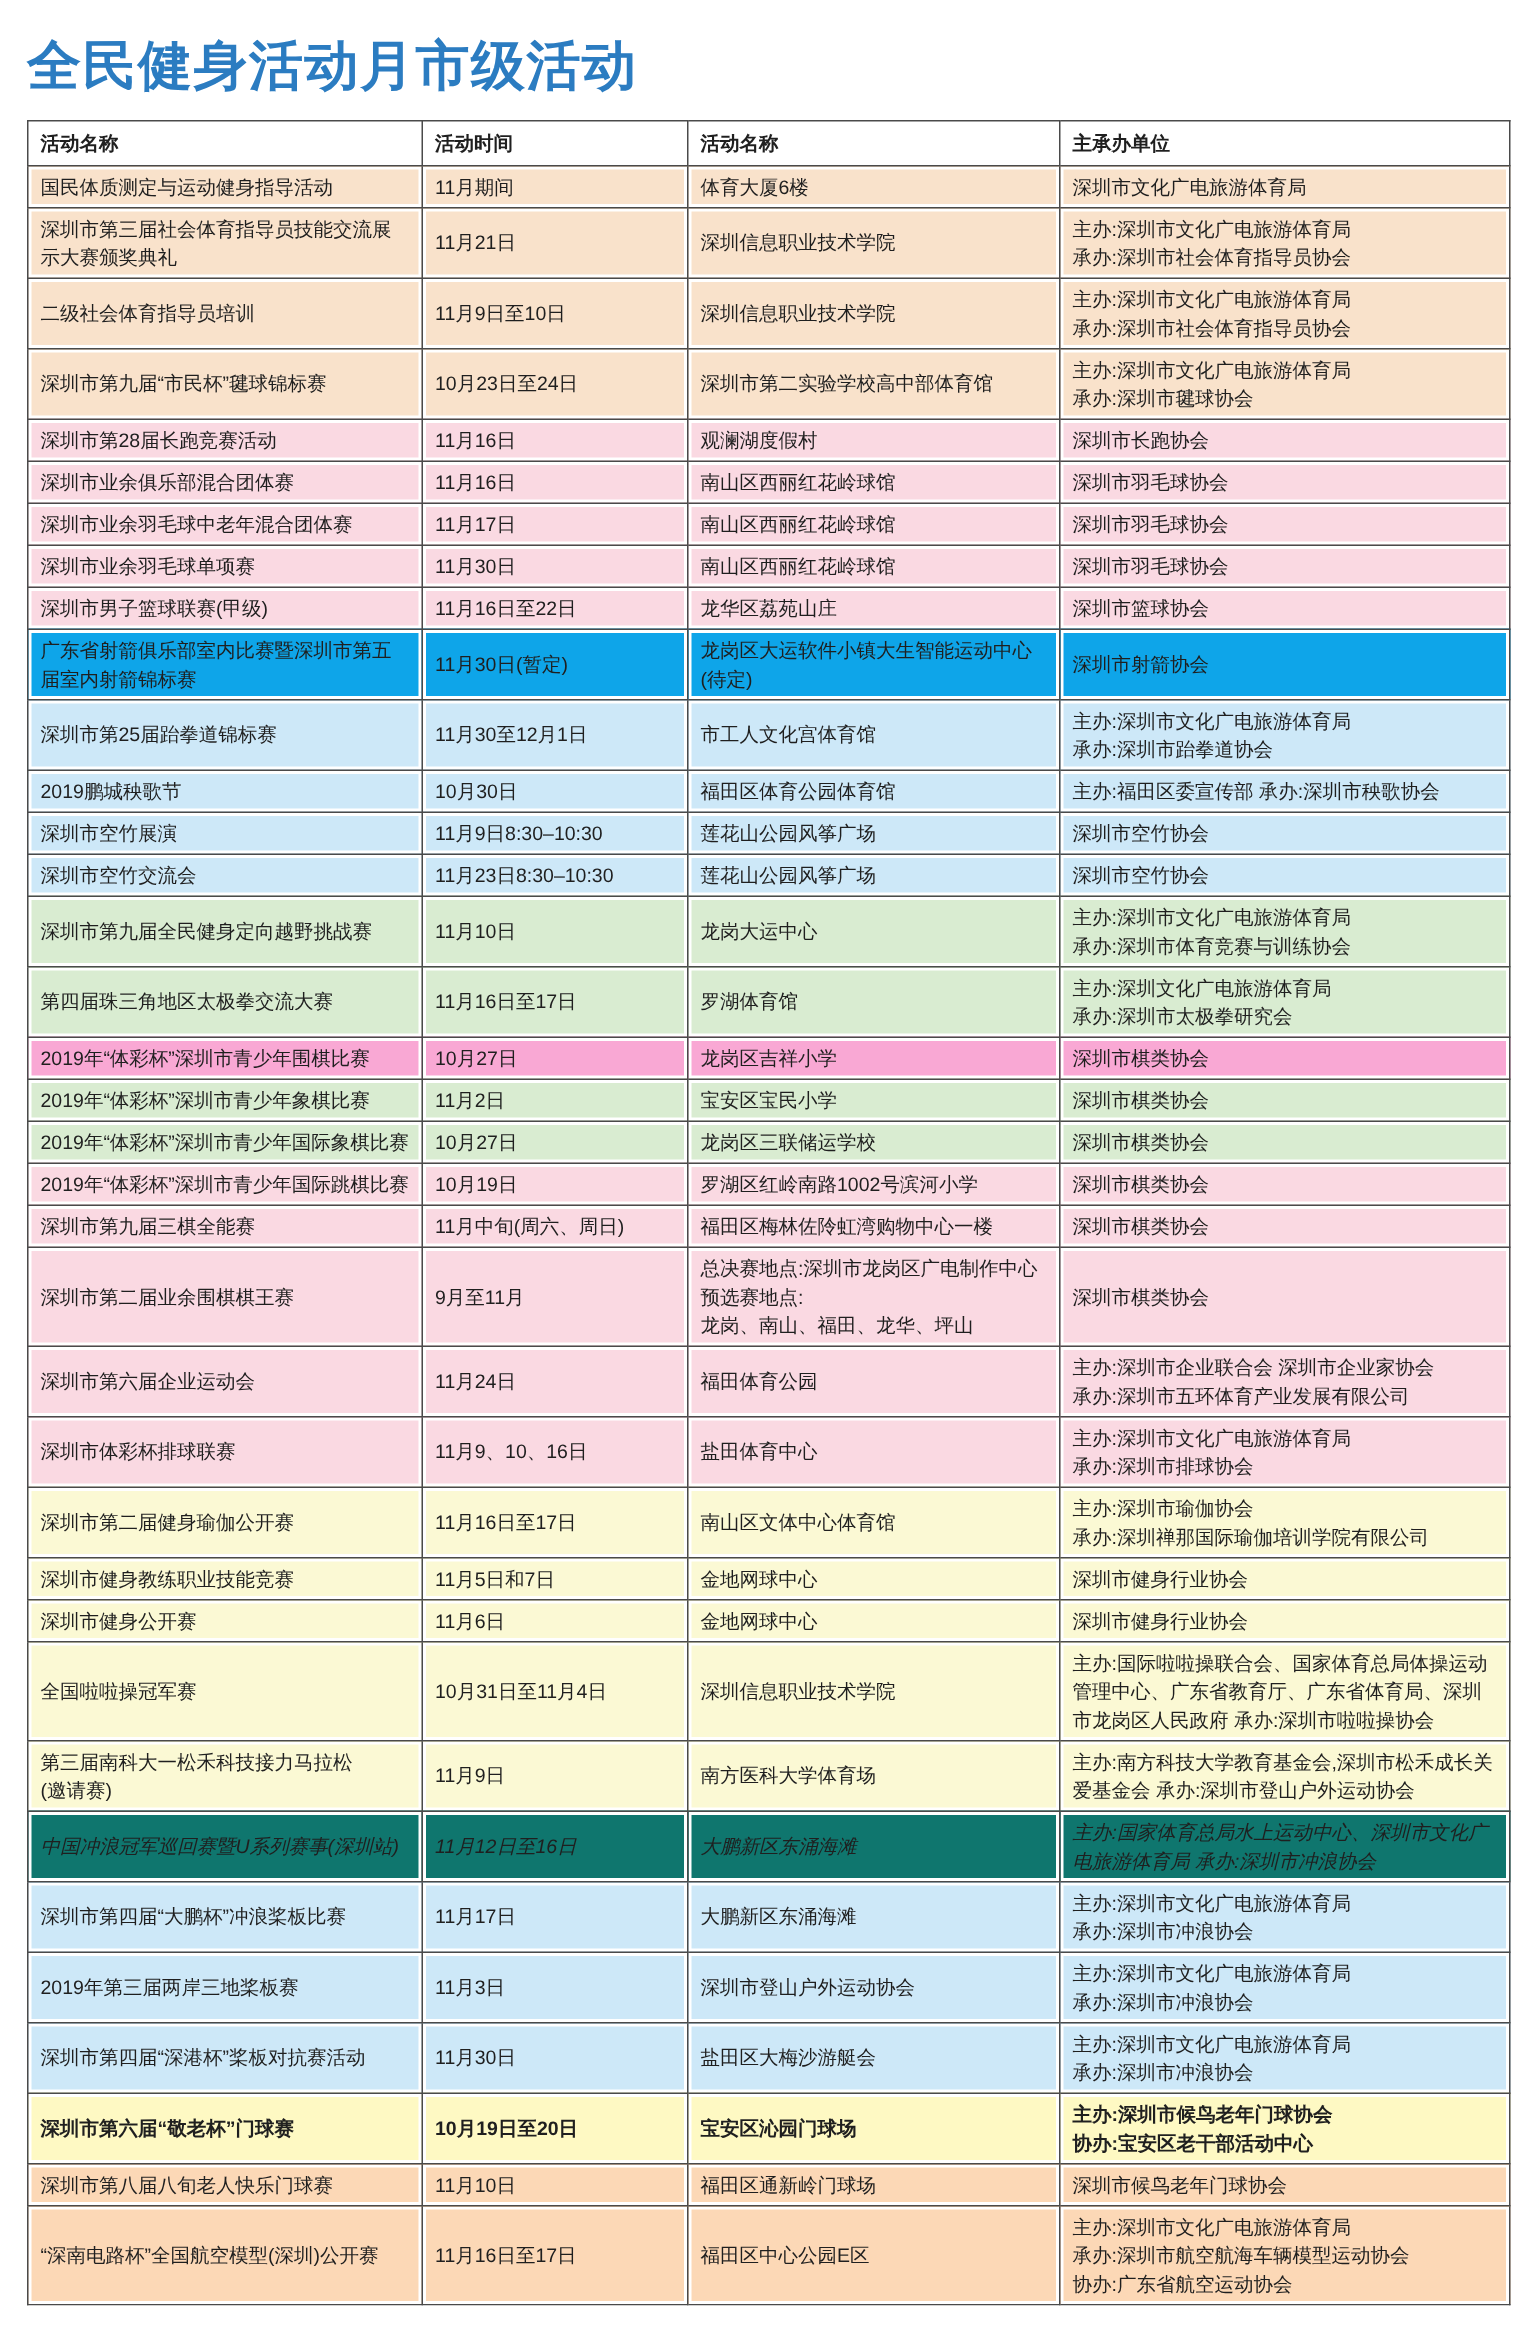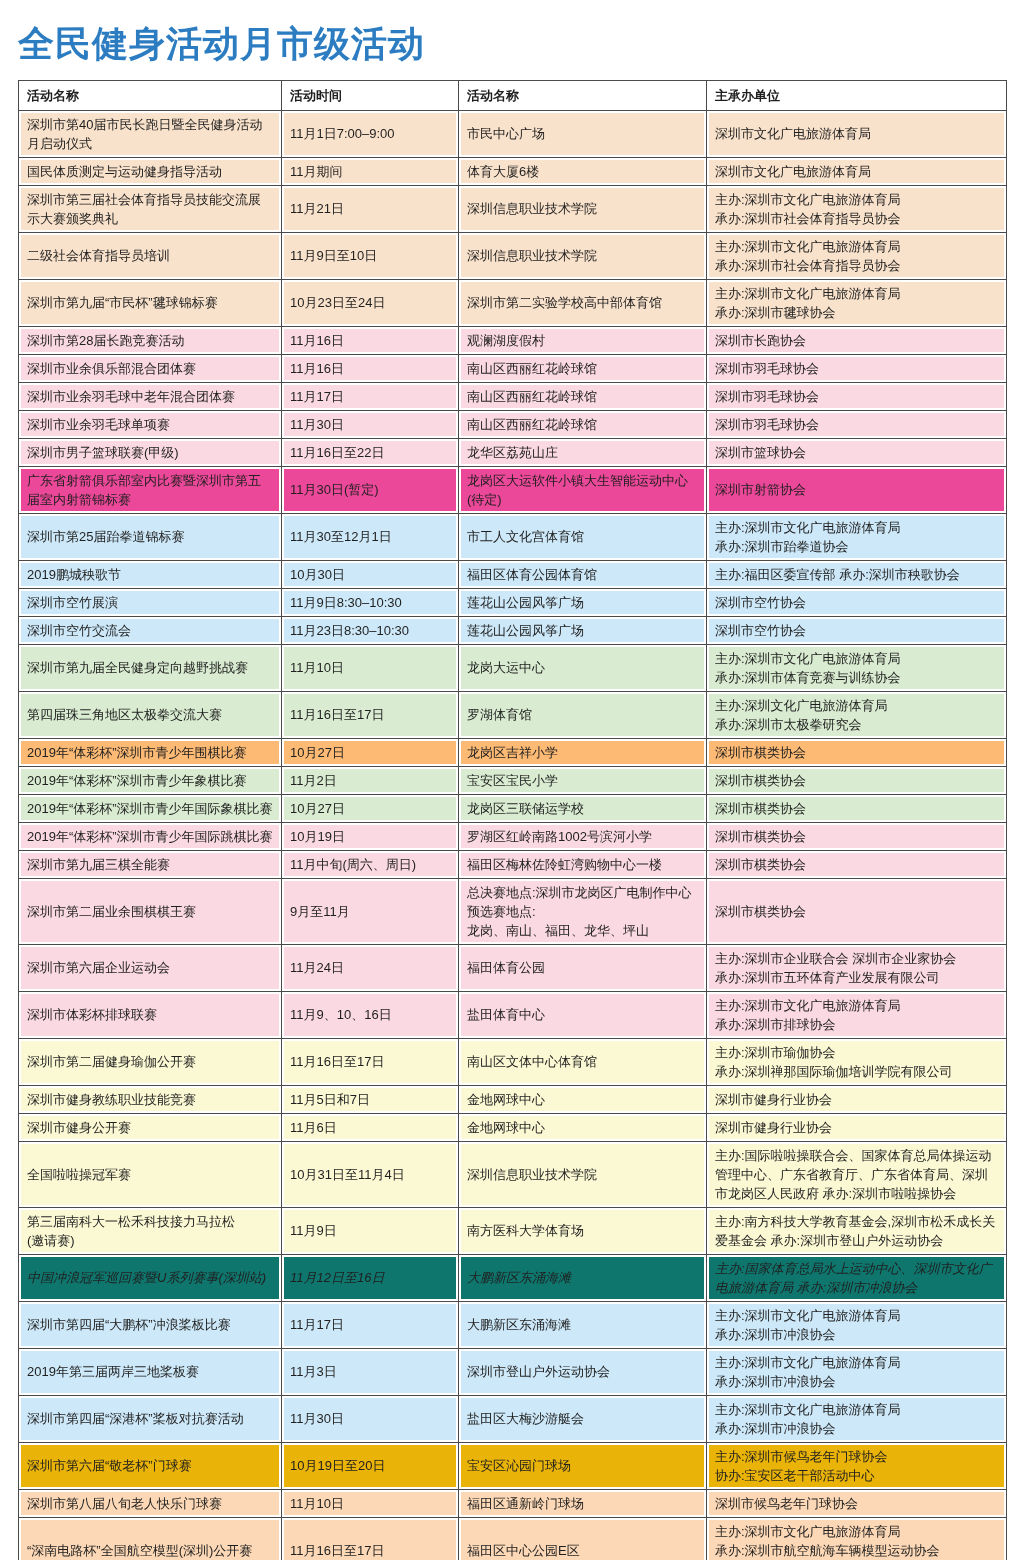--- a/index.html
+++ b/index.html
@@ -56,26 +56,20 @@
   <thead data-name="table-header-row">
     <tr>
       <th data-name="column-header-activity-name">活动名称</th>
       <th data-name="column-header-activity-time">活动时间</th>
       <th data-name="column-header-activity-place">活动名称</th>
       <th data-name="column-header-organizer">主承办单位</th>
     </tr>
   </thead>
   <tbody id="table-body" data-name="table-body">
       <tr data-name="table-row" style="background: rgb(249, 226, 203);">
-    <td data-name="cell-activity-name">深圳市第40届市民长跑日暨全民健身活动月启动仪式</td>
-    <td data-name="cell-activity-time">11月1日7:00–9:00</td>
-    <td data-name="cell-activity-place">市民中心广场</td>
-    <td data-name="cell-organizer">深圳市文化广电旅游体育局</td>
-  </tr>
-      <tr data-name="table-row" style="background: rgb(249, 226, 203);">
     <td data-name="cell-activity-name">国民体质测定与运动健身指导活动</td>
     <td data-name="cell-activity-time">11月期间</td>
     <td data-name="cell-activity-place">体育大厦6楼</td>
     <td data-name="cell-organizer">深圳市文化广电旅游体育局</td>
   </tr>
       <tr data-name="table-row" style="background: rgb(249, 226, 203);">
     <td data-name="cell-activity-name">深圳市第三届社会体育指导员技能交流展示大赛颁奖典礼</td>
     <td data-name="cell-activity-time">11月21日</td>
     <td data-name="cell-activity-place">深圳信息职业技术学院</td>
     <td data-name="cell-organizer">主办:深圳市文化广电旅游体育局
@@ -118,21 +112,21 @@
     <td data-name="cell-activity-time">11月30日</td>
     <td data-name="cell-activity-place">南山区西丽红花岭球馆</td>
     <td data-name="cell-organizer">深圳市羽毛球协会</td>
   </tr>
       <tr data-name="table-row" style="background: rgb(250, 217, 226);">
     <td data-name="cell-activity-name">深圳市男子篮球联赛(甲级)</td>
     <td data-name="cell-activity-time">11月16日至22日</td>
     <td data-name="cell-activity-place">龙华区荔苑山庄</td>
     <td data-name="cell-organizer">深圳市篮球协会</td>
   </tr>
-      <tr data-name="table-row" style="background: #ec4899;">
+      <tr data-name="table-row" style="background: #0ea5e9;">
     <td data-name="cell-activity-name">广东省射箭俱乐部室内比赛暨深圳市第五届室内射箭锦标赛</td>
     <td data-name="cell-activity-time">11月30日(暂定)</td>
     <td data-name="cell-activity-place">龙岗区大运软件小镇大生智能运动中心
 (待定)</td>
     <td data-name="cell-organizer">深圳市射箭协会</td>
   </tr>
       <tr data-name="table-row" style="background: rgb(205, 232, 248);">
     <td data-name="cell-activity-name">深圳市第25届跆拳道锦标赛</td>
     <td data-name="cell-activity-time">11月30至12月1日</td>
     <td data-name="cell-activity-place">市工人文化宫体育馆</td>
@@ -164,21 +158,21 @@
     <td data-name="cell-organizer">主办:深圳市文化广电旅游体育局
 承办:深圳市体育竞赛与训练协会</td>
   </tr>
       <tr data-name="table-row" style="background: rgb(217, 236, 209);">
     <td data-name="cell-activity-name">第四届珠三角地区太极拳交流大赛</td>
     <td data-name="cell-activity-time">11月16日至17日</td>
     <td data-name="cell-activity-place">罗湖体育馆</td>
     <td data-name="cell-organizer">主办:深圳文化广电旅游体育局
 承办:深圳市太极拳研究会</td>
   </tr>
-      <tr data-name="table-row" style="background: #fdba74;">
+      <tr data-name="table-row" style="background: #f9a8d4;">
     <td data-name="cell-activity-name">2019年“体彩杯”深圳市青少年围棋比赛</td>
     <td data-name="cell-activity-time">10月27日</td>
     <td data-name="cell-activity-place">龙岗区吉祥小学</td>
     <td data-name="cell-organizer">深圳市棋类协会</td>
   </tr>
       <tr data-name="table-row" style="background: rgb(217, 236, 209);">
     <td data-name="cell-activity-name">2019年“体彩杯”深圳市青少年象棋比赛</td>
     <td data-name="cell-activity-time">11月2日</td>
     <td data-name="cell-activity-place">宝安区宝民小学</td>
     <td data-name="cell-organizer">深圳市棋类协会</td>
@@ -275,21 +269,21 @@
     <td data-name="cell-organizer">主办:深圳市文化广电旅游体育局
 承办:深圳市冲浪协会</td>
   </tr>
       <tr data-name="table-row" style="background: rgb(205, 232, 248);">
     <td data-name="cell-activity-name">深圳市第四届“深港杯”桨板对抗赛活动</td>
     <td data-name="cell-activity-time">11月30日</td>
     <td data-name="cell-activity-place">盐田区大梅沙游艇会</td>
     <td data-name="cell-organizer">主办:深圳市文化广电旅游体育局
 承办:深圳市冲浪协会</td>
   </tr>
-      <tr data-name="table-row" style="background: #eab308;">
+      <tr data-name="table-row" style="background: #fef9c3; font-weight: bold;">
     <td data-name="cell-activity-name">深圳市第六届“敬老杯”门球赛</td>
     <td data-name="cell-activity-time">10月19日至20日</td>
     <td data-name="cell-activity-place">宝安区沁园门球场</td>
     <td data-name="cell-organizer">主办:深圳市候鸟老年门球协会
 协办:宝安区老干部活动中心</td>
   </tr>
       <tr data-name="table-row" style="background: rgb(252, 216, 182);">
     <td data-name="cell-activity-name">深圳市第八届八旬老人快乐门球赛</td>
     <td data-name="cell-activity-time">11月10日</td>
     <td data-name="cell-activity-place">福田区通新岭门球场</td>

